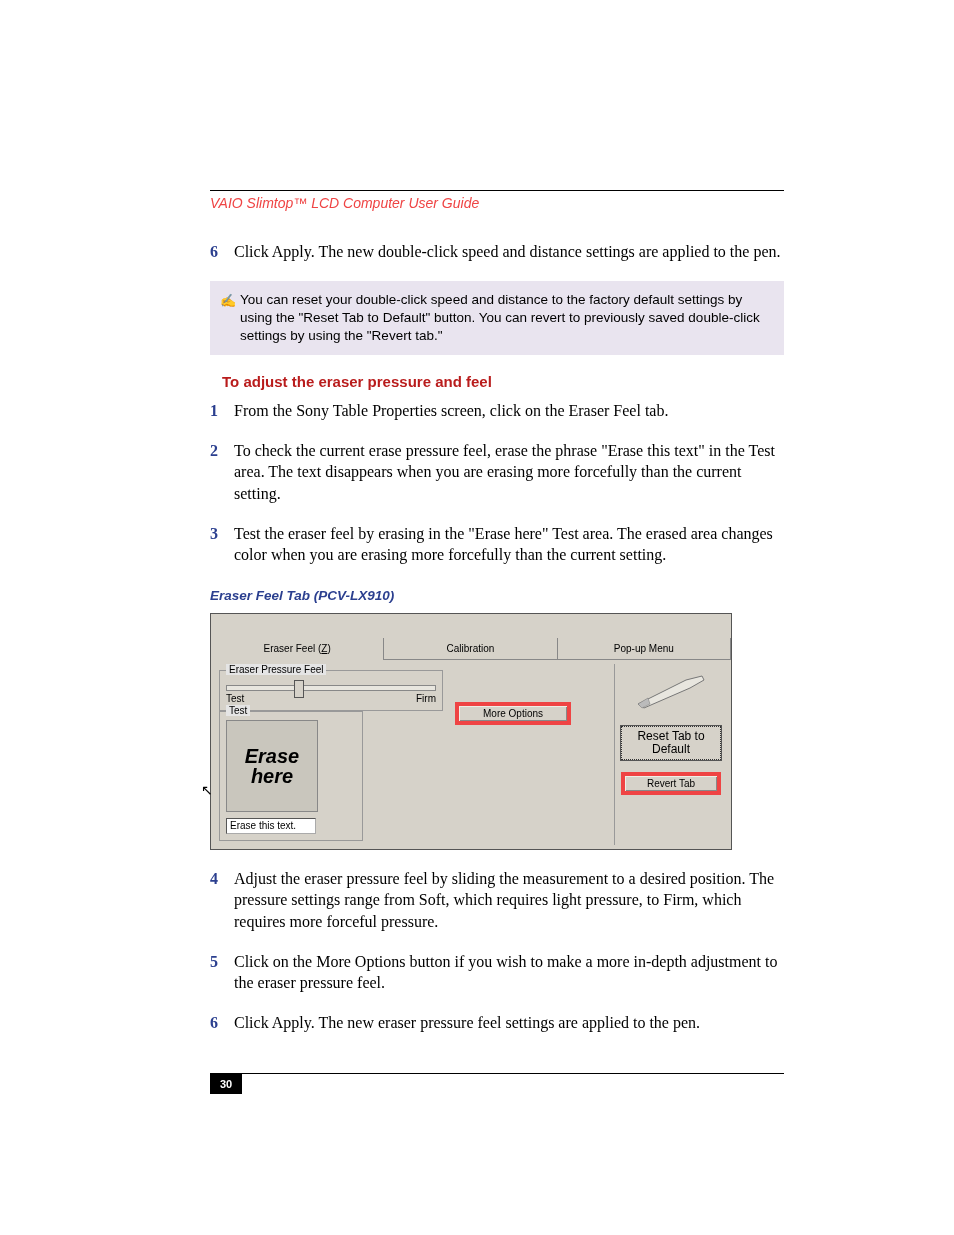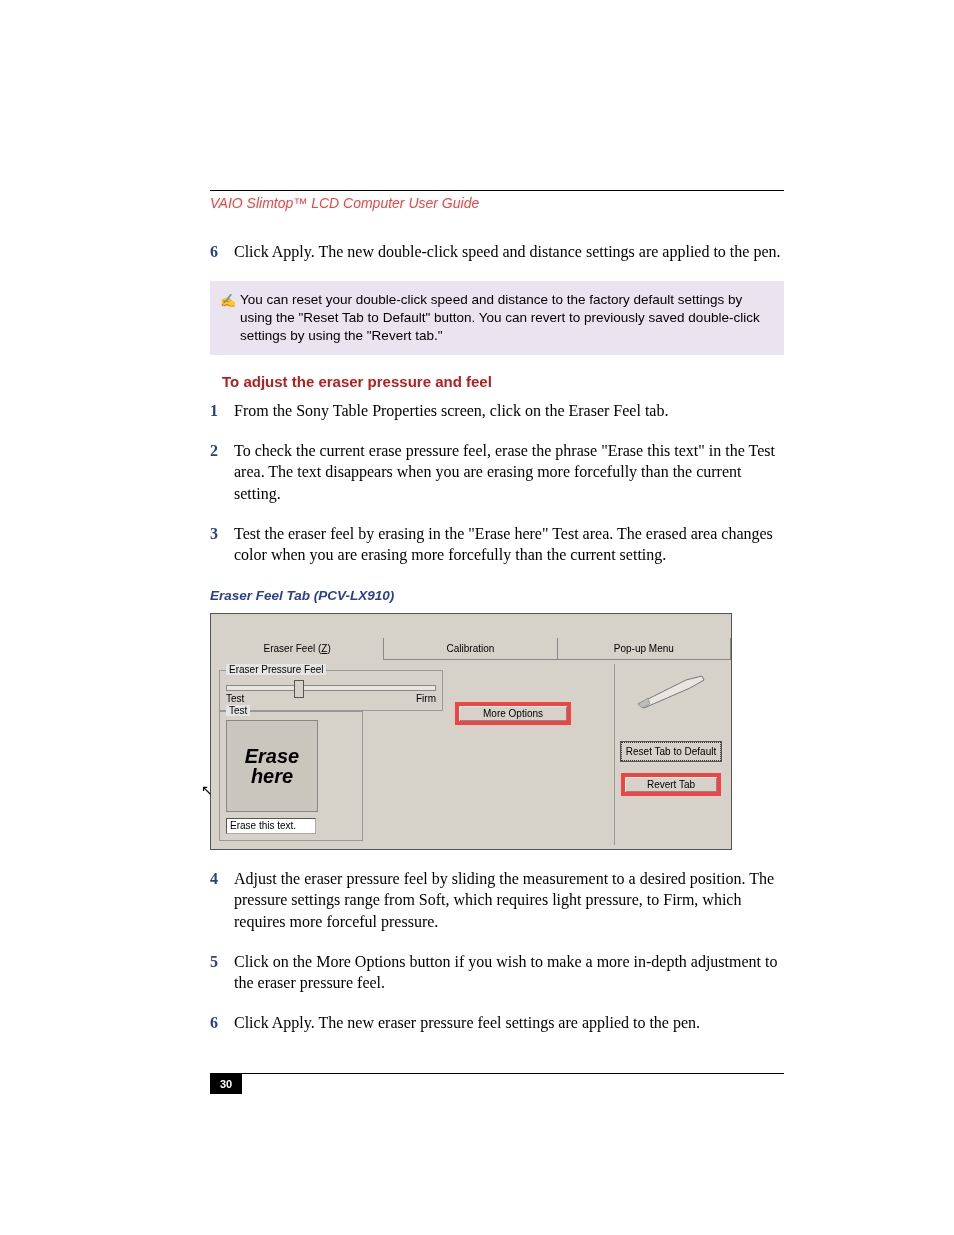--- a/index.html
+++ b/index.html
@@ -207,25 +207,24 @@
   .pen-img {
     height: 44px;
     display:flex;
     align-items:center;
     justify-content:center;
   }
   .reset-btn {
     border: 1px dotted #333;
     outline: 1px solid #555;
     padding: 3px 2px;
-    font-size: 10px;
+    font-size: 12px;
     text-align: center;
     line-height: 1.1;
     background:#d6d2c9;
-    margin-top:16px;
   }
   .cursor-arrow {
     position: absolute;
     left: -10px;
     top: 168px;
     font-size: 14px;
     color:#000;
   }
   .page-footer {
     margin-top: 40px;

